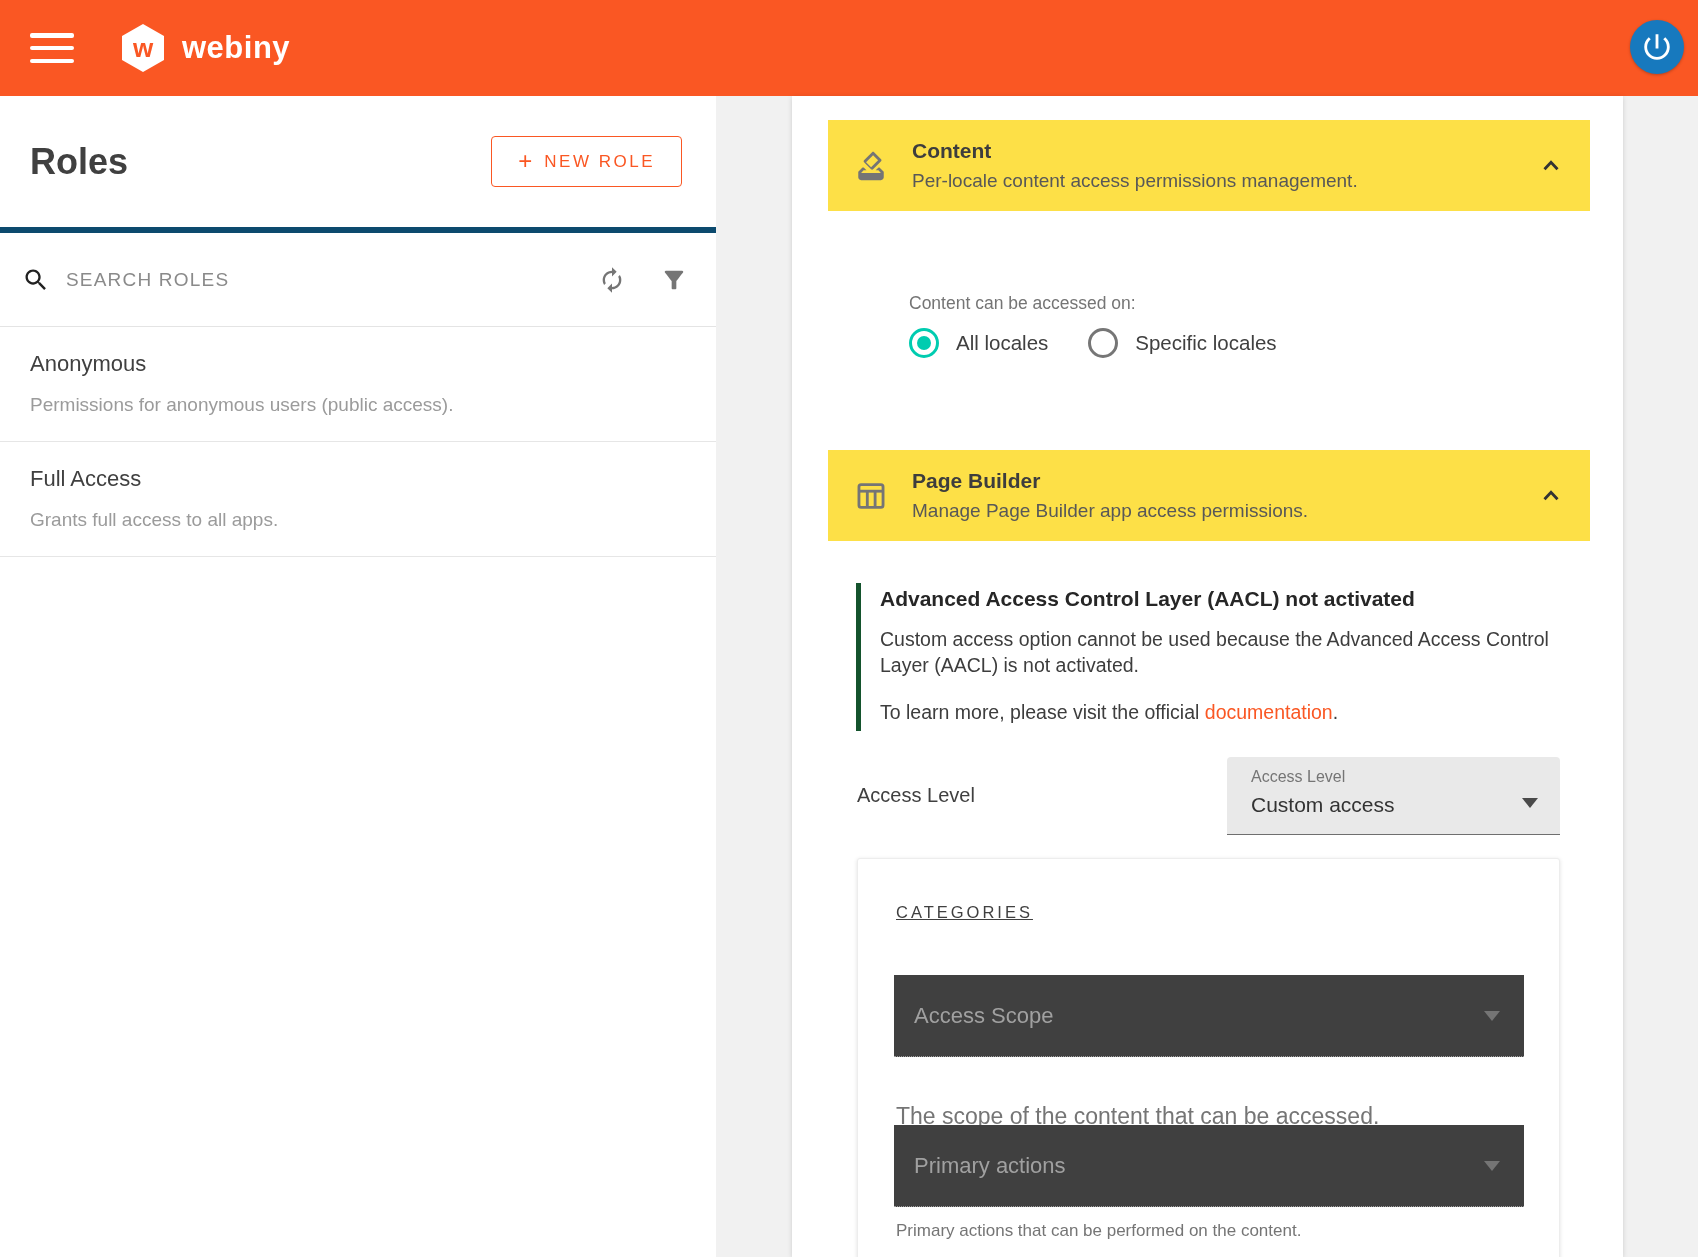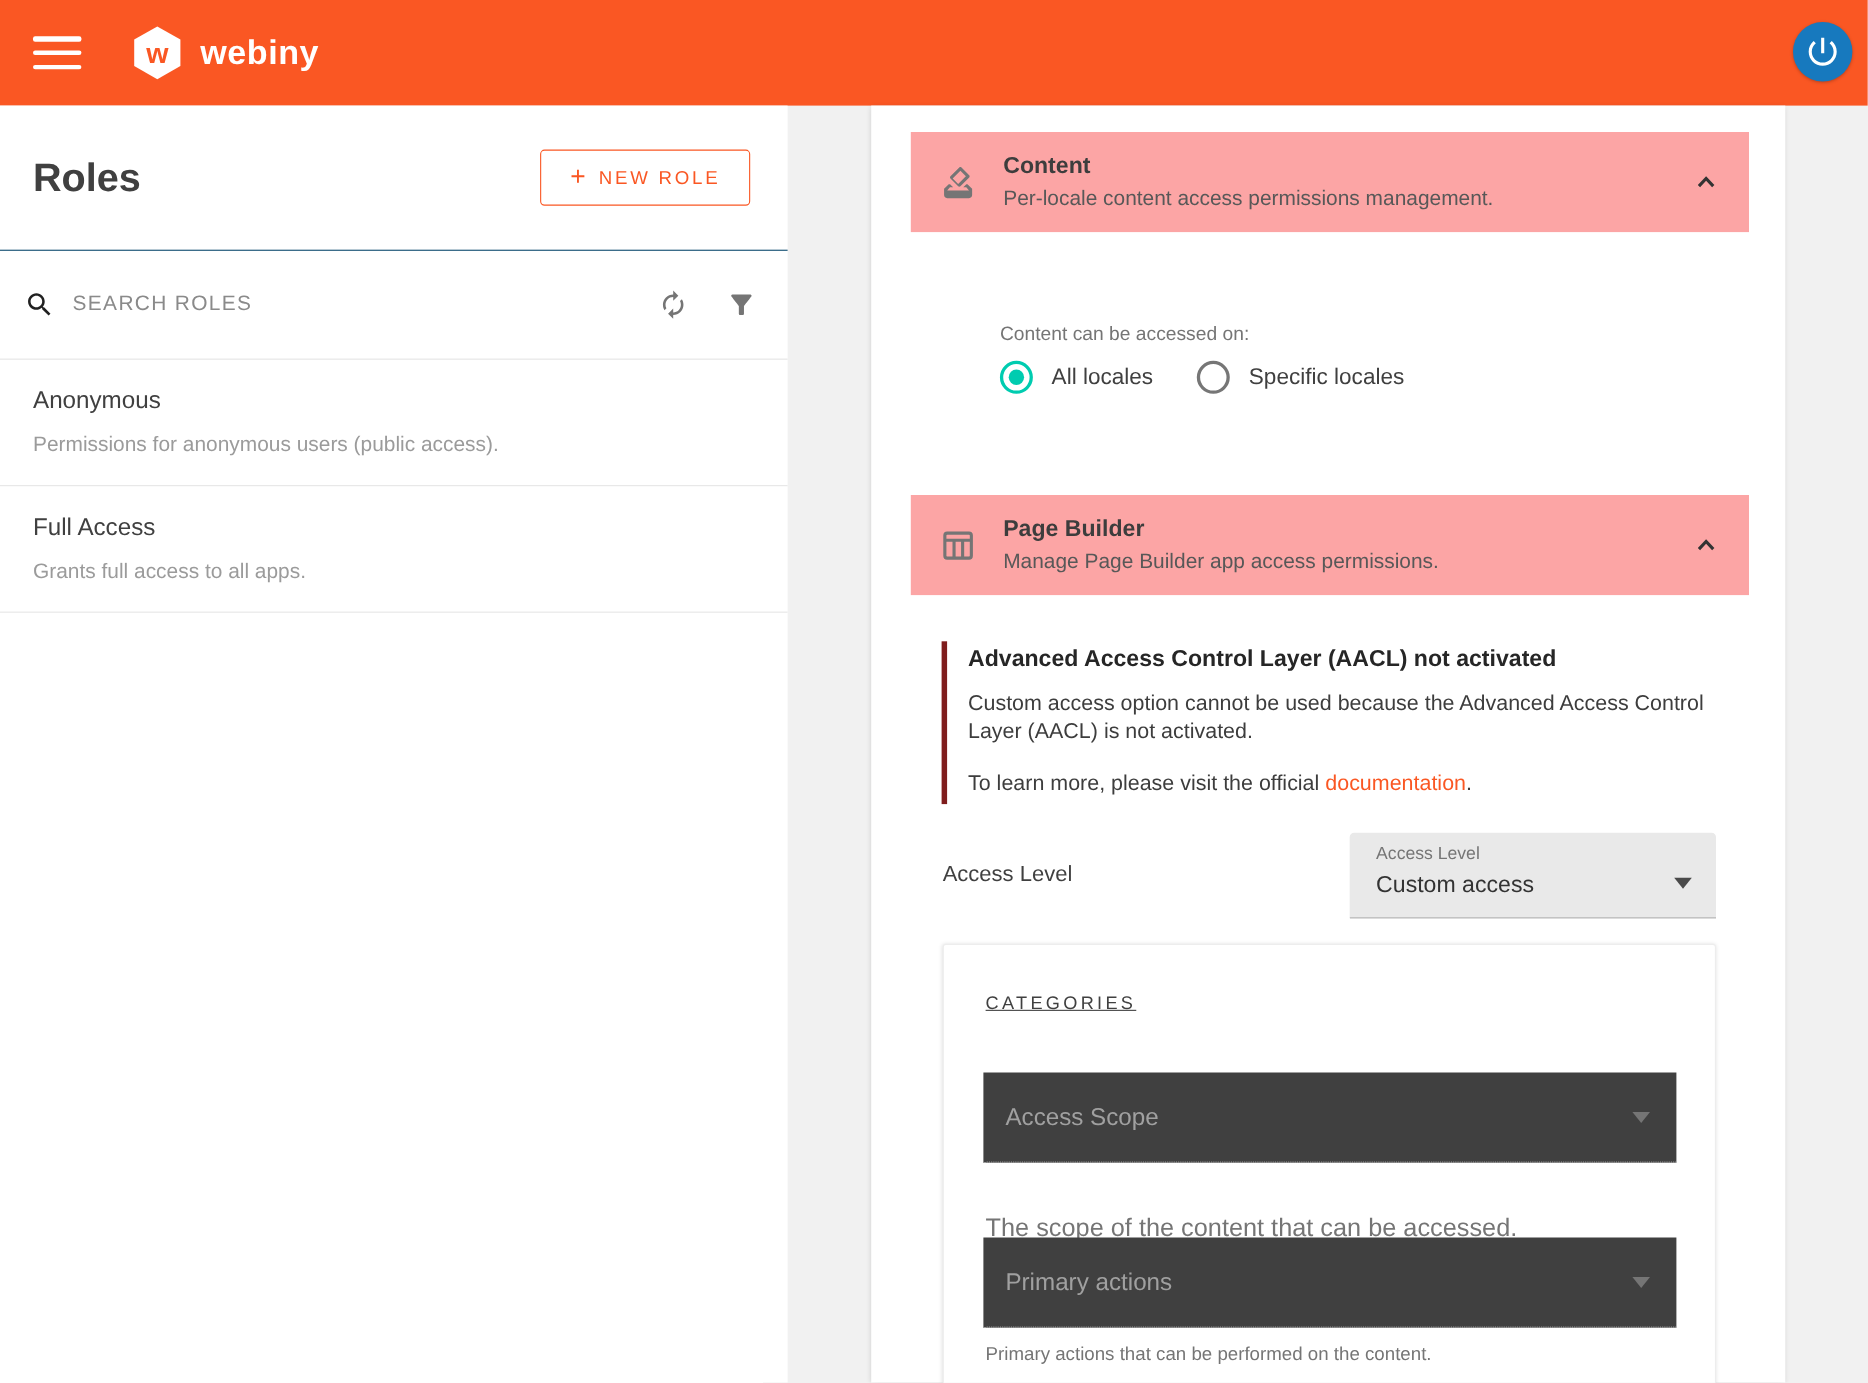--- a/index.html
+++ b/index.html
@@ -16,45 +16,45 @@
   .logo{display:flex;align-items:center;margin-left:44px;}
   .logo-hex{width:50px;height:50px;position:relative;}
   .logo-text{color:#fff;font-size:31px;font-weight:bold;margin-left:14px;letter-spacing:.5px;}
   .avatar{position:absolute;right:14px;top:20px;width:54px;height:54px;border-radius:50%;background:#1779be;display:flex;align-items:center;justify-content:center;box-shadow:0 1px 3px rgba(0,0,0,.25);cursor:pointer;}
   
   .sidebar{position:absolute;left:0;top:96px;width:716px;height:1161px;background:#fff;}
   .panel-head{height:131px;display:flex;align-items:center;justify-content:space-between;padding:0 34px 0 30px;box-sizing:border-box;}
   .page-title{font-size:36px;font-weight:700;color:#404040;}
   .new-role-btn{display:flex;align-items:center;gap:12px;border:1px solid #fa5723;border-radius:4px;background:#fff;color:#fa5723;height:51px;padding:0 26px;font-size:17px;letter-spacing:2.5px;cursor:pointer;font-family:inherit;}
   .new-role-btn .plus{font-size:24px;letter-spacing:0;font-weight:400;margin-top:-2px;}
-  .search-row{height:100px;border-top:1px solid #0c4a6e;border-bottom:1px solid #e4e4e4;display:flex;align-items:center;padding:0 28px 0 22px;box-sizing:border-box;}
+  .search-row{height:100px;border-top:6px solid #0c4a6e;border-bottom:1px solid #e4e4e4;display:flex;align-items:center;padding:0 28px 0 22px;box-sizing:border-box;}
   .search-row .ph{flex:1;margin-left:16px;font-size:19px;letter-spacing:1.2px;color:#8a8a8a;}
   .icon-btn{background:none;border:none;padding:0;margin:0;cursor:pointer;display:flex;align-items:center;justify-content:center;}
   .search-row .icon-btn{margin-left:34px;}
   .role-item{padding:24px 30px 25px 30px;border-bottom:1px solid #e6e6e6;cursor:pointer;}
   .role-item .name{font-size:22px;color:#404040;margin-bottom:17px;}
   .role-item .desc{font-size:19px;color:#9b9b9b;}
   
   .main-card{position:absolute;left:792px;top:96px;width:831px;height:1161px;background:#fff;box-shadow:0 1px 5px rgba(0,0,0,.15);}
-  .section-bar{position:absolute;left:36px;width:762px;height:91px;background:#fca5a5;display:flex;align-items:center;padding:0 26px;box-sizing:border-box;cursor:pointer;}
+  .section-bar{position:absolute;left:36px;width:762px;height:91px;background:#fde047;display:flex;align-items:center;padding:0 26px;box-sizing:border-box;cursor:pointer;}
   .section-bar .s-icon{width:34px;height:34px;margin-right:24px;flex:0 0 auto;}
   .section-bar .s-text{flex:1;}
   .section-bar .s-title{font-size:21px;font-weight:bold;color:#3d3d3d;margin-bottom:7px;}
   .section-bar .s-sub{font-size:19px;color:#585858;}
   .chev{width:26px;height:26px;flex:0 0 auto;}
   #content-bar{top:24px;}
   #pb-bar{top:354px;}
   .radio-label{position:absolute;left:117px;top:197px;font-size:17.5px;color:#757575;}
   .radio-row{position:absolute;left:117px;top:232px;display:flex;align-items:center;}
   .radio{width:30px;height:30px;border-radius:50%;box-sizing:border-box;position:relative;cursor:pointer;flex:0 0 auto;}
   .radio.sel{border:3px solid #00ccb0;}
   .radio.sel::after{content:"";position:absolute;left:5px;top:5px;width:14px;height:14px;border-radius:50%;background:#00ccb0;}
   .radio.unsel{border:3px solid #767676;}
   .radio-row .opt-label{font-size:20.5px;color:#404040;margin:0 40px 0 17px;cursor:pointer;}
-  .warning{position:absolute;left:64px;top:487px;width:712px;border-left:5px solid #7f1d1d;padding:4px 0 6px 19px;}
+  .warning{position:absolute;left:64px;top:487px;width:712px;border-left:5px solid #14532d;padding:4px 0 6px 19px;}
   .warning h3{margin:0 0 15px 0;font-size:21px;color:#262626;}
   .warning p{margin:0;font-size:19.5px;line-height:26px;color:#3d3d3d;}
   .warning .learn{margin-top:21px;}
   .warning a{color:#fa5723;text-decoration:none;cursor:pointer;}
   .al-label{position:absolute;left:65px;top:688px;font-size:20px;color:#404040;}
   .al-select{position:absolute;left:435px;top:661px;width:333px;height:78px;background:#e9e9e9;border-bottom:1px solid #6f6f6f;border-radius:4px 4px 0 0;box-sizing:border-box;padding:11px 24px 0 24px;cursor:pointer;}
   .al-select .f-label{font-size:16px;color:#757575;}
   .al-select .f-value{font-size:21px;color:#333;margin-top:7px;}
   .tri{width:0;height:0;border-left:8px solid transparent;border-right:8px solid transparent;border-top:10px solid #4a4a4a;position:absolute;}
   .al-select .tri{right:22px;bottom:26px;}

